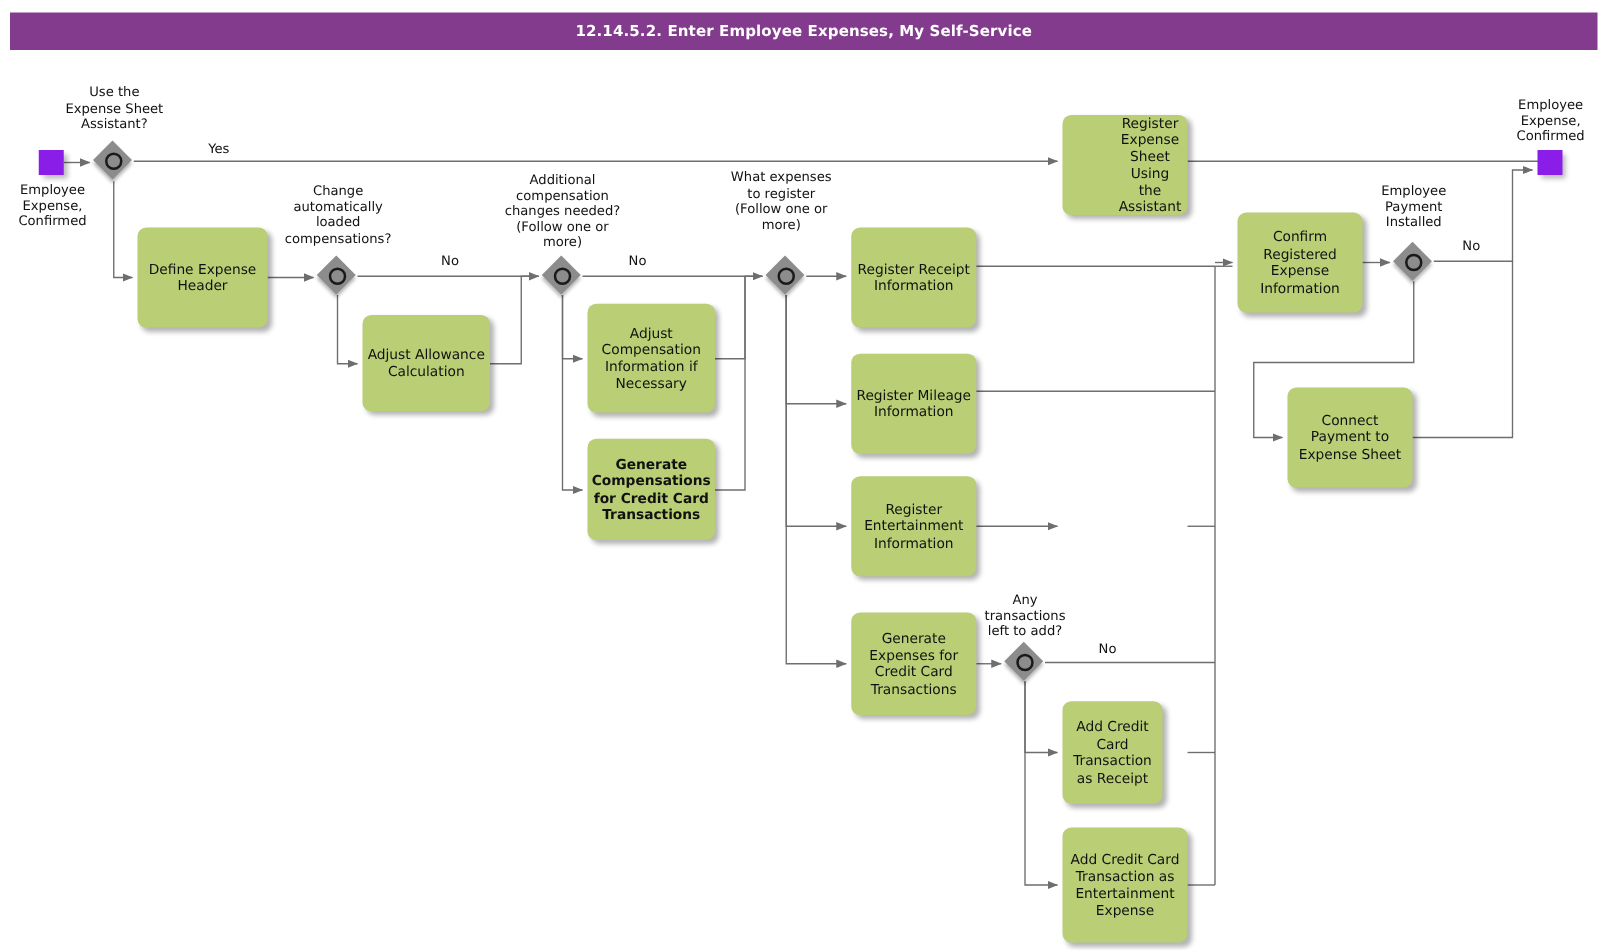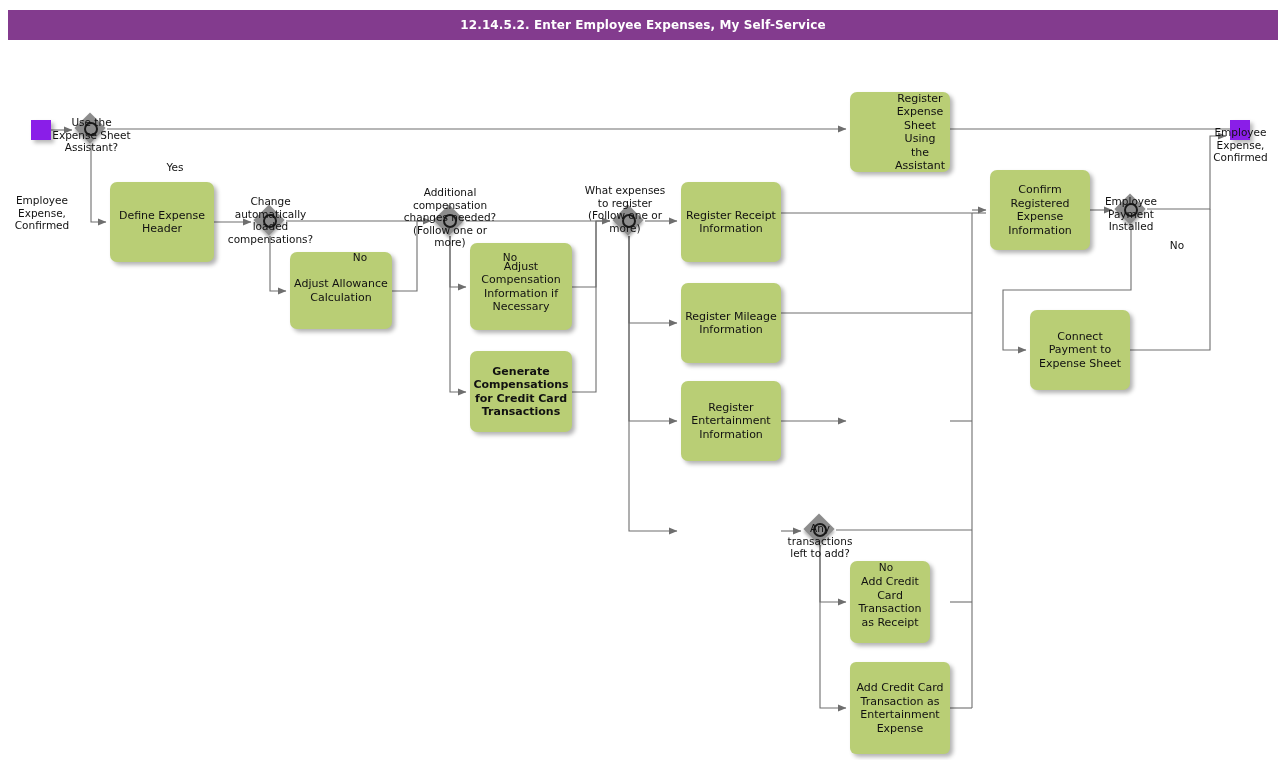--- a/index.html
+++ b/index.html
@@ -58,21 +58,20 @@
     box-shadow:3px 3px 4px rgba(0,0,0,.28);
   }
   
   .lbl{
     position:absolute;
     font-size:10.5px;
     line-height:12.5px;
     color:#111111;
     text-align:center;
     white-space:pre-line;
-    margin-top:48px;
   }
 </style>
 </head>
 <body>
 
 <div id="canvas">
 
   <div id="titlebar">
     <span>12.14.5.2. Enter Employee Expenses, My Self-Service</span>
   </div>
@@ -239,27 +238,33 @@
   </div>
   <div class="task" style="left:681px;top:283px;width:100px;height:80px;">
     <span>Register Mileage
 Information</span>
   </div>
   <div class="task" style="left:681px;top:381px;width:100px;height:80px;">
     <span>Register
 Entertainment
 Information</span>
   </div>
+  <div class="task" style="left:681px;top:490px;width:100px;height:82px;">
+    <span>Generate
+Expenses for
+Credit Card
+Transactions</span>
+  </div>
   <div class="task" style="left:850px;top:561px;width:80px;height:82px;">
     <span>Add Credit
 Card
 Transaction
 as Receipt</span>
   </div>
-  <div class="task" style="left:850px;top:662px;width:100px;height:92px;border-radius:6px;">
+  <div class="task" style="left:850px;top:662px;width:100px;height:92px;">
     <span>Add Credit
 Card
 Transaction
 as
 Entertainment
 Expense</span>
   </div>
   <div class="task" style="left:850px;top:92px;width:100px;height:80px;padding-left:44px;">
     <span>Register
 Expense Sheet

